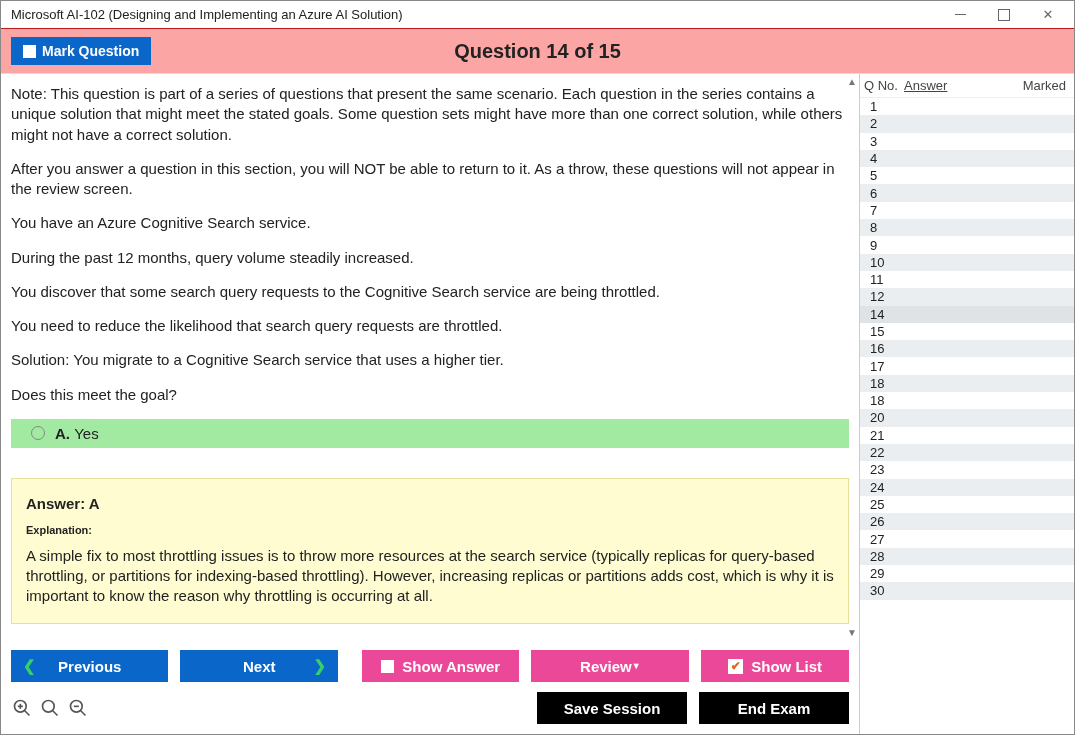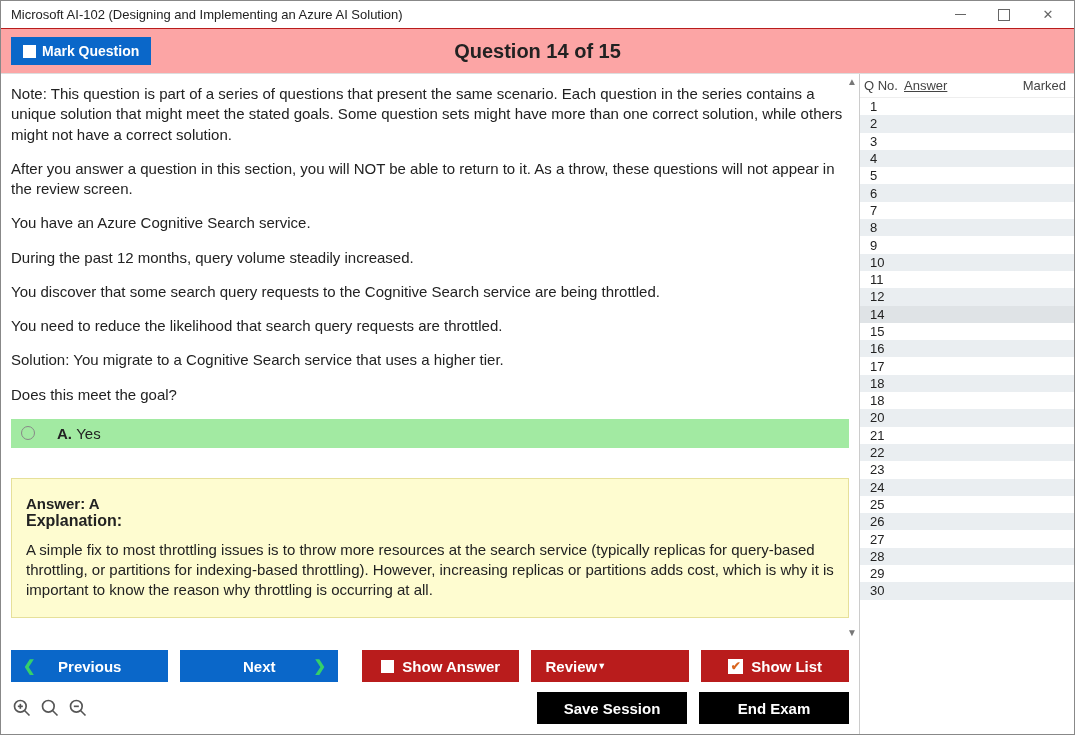--- a/index.html
+++ b/index.html
@@ -17,51 +17,51 @@
 .mark-btn .cb { width: 13px; height: 13px; background: #fff; display: inline-block; }
 .q-title { position: absolute; left: 0; right: 0; text-align: center; font-weight: bold; font-size: 20px; pointer-events: none; }
 
 .main { flex: 1; display: flex; overflow: hidden; }
 .question-area { flex: 1; display: flex; flex-direction: column; min-width: 0; }
 .question-scroll { flex: 1; overflow-y: auto; padding: 10px 10px 10px 10px; position: relative; }
 .scroll-arrow { position: absolute; right: 2px; font-size: 10px; color: #777; }
 .scroll-arrow.up { top: 2px; }
 .scroll-arrow.down { bottom: 2px; }
 .q-text p { margin-bottom: 14px; font-size: 15px; line-height: 1.35; }
-.choice { display: flex; align-items: center; gap: 22px; padding: 6px 10px; font-size: 15px; }
+.choice { display: flex; align-items: center; gap: 10px; padding: 6px 20px; font-size: 15px; }
 .choice.correct { background: #a2eaa2; }
 .choice .radio { width: 14px; height: 14px; border: 1px solid #888; border-radius: 50%; }
 .explain { background: #fefcd0; border: 1px solid #e6e09a; margin-top: 30px; padding: 16px 14px; }
-.explain .ans { font-weight: bold; font-size: 15px; margin-bottom: 0; }
-.explain .exlabel { font-weight: bold; font-size: 16px; margin-bottom: 10px; }
+.explain .ans { font-weight: bold; font-size: 15px; margin-bottom: 12px; }
+.explain .exlabel { font-weight: bold; font-size: 11px; margin-bottom: 10px; }
 .explain .extxt { font-size: 15px; line-height: 1.35; }
 
 .sidebar { width: 215px; border-left: 1px solid #ccc; display: flex; flex-direction: column; font-size: 13px; }
 .sideheader { display: flex; padding: 4px 4px; border-bottom: 1px solid #eee; color: #444; }
 .sideheader .c1 { width: 40px; }
 .sideheader .c2 { flex: 1; text-decoration: underline; }
 .sideheader .c3 { width: 60px; text-align: right; padding-right: 4px; }
 .siderows { flex: 1; overflow-y: scroll; }
 .siderow { display: flex; padding: 0 4px; height: 17.3px; align-items: center; }
 .siderow.even { background: #eaeef1; }
 .siderow.current { background: #dfe3e6; align-items: center; }
 .siderow .c1 { width: 40px; padding-left: 6px; }
 
 .footer { padding: 10px 10px; display: flex; flex-direction: column; gap: 10px; }
 .footer-row { display: flex; align-items: center; gap: 12px; }
 .btn { border: none; color: #fff; font-weight: bold; font-size: 15px; height: 32px; display: flex; align-items: center; justify-content: center; cursor: pointer; }
 .btn.blue { background: #0a67c9; }
-.btn.orange { background: #b91c1c; }
+.btn.orange { background: #ec4899; }
 .btn.dark { background: #000000; align-items: center; }
 .btn.prev, .btn.next { width: 160px; gap: 10px; position: relative; }
 .btn.prev .chev { color: #35d06a; position: absolute; left: 12px; }
 .btn.next .chev { color: #35d06a; position: absolute; right: 12px; }
 .btn.showans { width: 160px; gap: 8px; }
 .btn.showans .cb { width: 13px; height: 13px; background: #fff; }
-.btn.review { width: 160px; justify-content: flex-start; padding: 0 14px; }
+.btn.review { width: 160px; justify-content: center; padding: 0 14px; }
 .btn.review .dd { font-size: 9px; }
 .btn.showlist { width: 150px; gap: 8px; }
 .btn.showlist .cb { width: 15px; height: 15px; background: #fff; display: flex; align-items: center; justify-content: center; color: #d9651f; font-size: 12px; }
 .btn.save, .btn.end { width: 150px; }
 .spacer { flex: 1; }
 .zoom { display: flex; gap: 6px; color: #555; font-size: 20px; }
 .zoom span { cursor: pointer; display:inline-flex; align-items:center; justify-content:center; width:22px; height:22px; }
 .zoom svg { width:20px; height:20px; }
 </style>
 </head>

